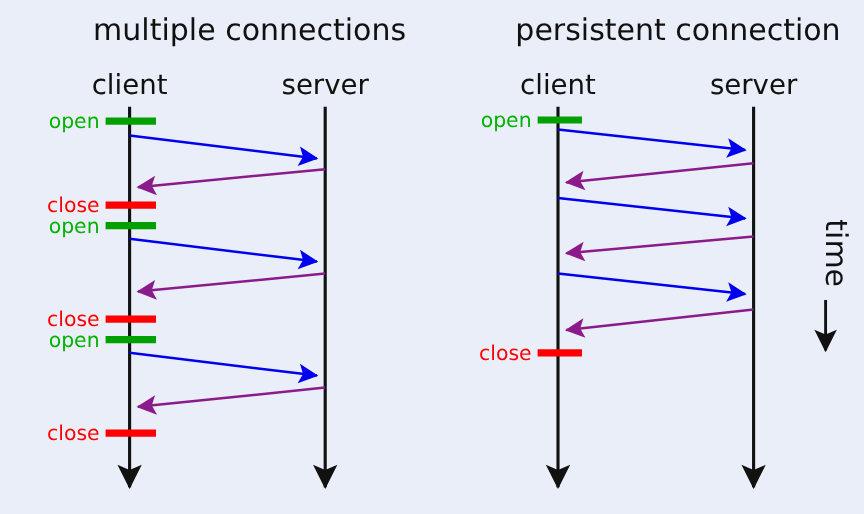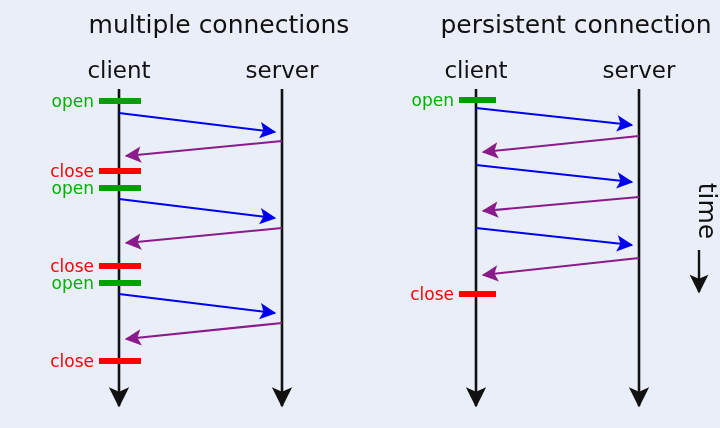--- a/index.html
+++ b/index.html
@@ -4,21 +4,21 @@
 <title>HTTP connections diagram</title>
 <style>
   html,body{margin:0;padding:0;}
   body{
     width:720px;height:428px;
     background:#e9eef8;
     font-family:"DejaVu Sans","Liberation Sans",sans-serif;
     overflow:hidden;
     position:relative;
   }
-  #stage{position:absolute;left:16px;top:0;width:572px;height:428px;}
+  #stage{position:absolute;left:5px;top:0;width:572px;height:428px;}
   svg{display:block;width:720px;height:428px;}
   .panel-title{font-size:25px;fill:#111111;text-anchor:middle;font-family:"DejaVu Sans","Liberation Sans",sans-serif;}
   .actor-label{font-size:23px;fill:#111111;text-anchor:middle;font-family:"DejaVu Sans","Liberation Sans",sans-serif;}
   .evt-open{font-size:17px;fill:#00b300;text-anchor:end;font-family:"DejaVu Sans","Liberation Sans",sans-serif;}
   .evt-close{font-size:17px;fill:#ff0000;text-anchor:end;font-family:"DejaVu Sans","Liberation Sans",sans-serif;}
   .time-label{font-size:25px;fill:#111111;text-anchor:middle;font-family:"DejaVu Sans","Liberation Sans",sans-serif;}
   .lifeline{stroke:#111111;stroke-width:2.6;}
   .bar-open{stroke:#00a000;stroke-width:6;stroke-linecap:butt;}
   .bar-close{stroke:#ff0000;stroke-width:6;stroke-linecap:butt;}
   .msg-req{stroke:#0000ee;stroke-width:2.1;fill:none;}

